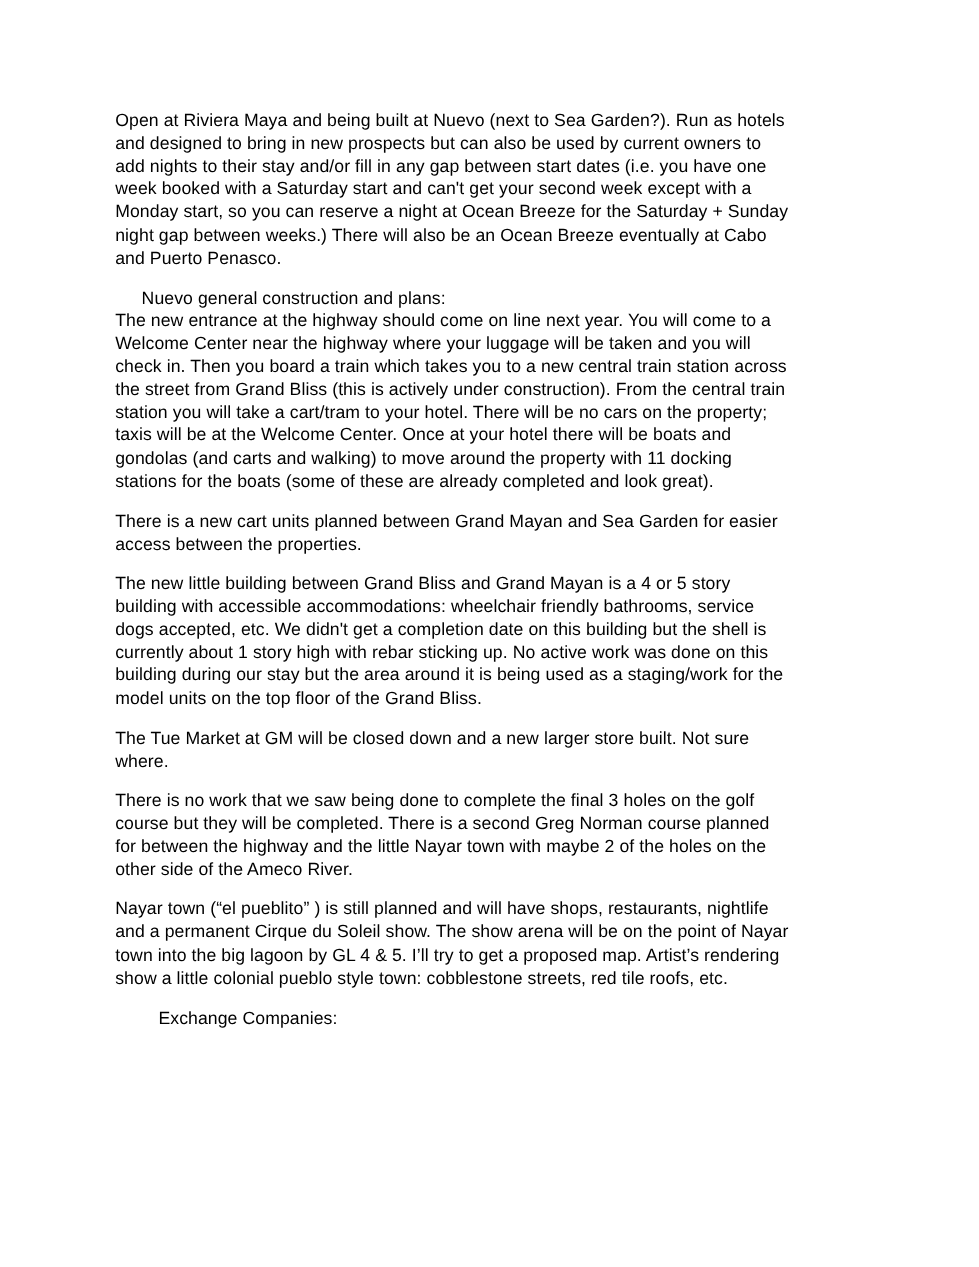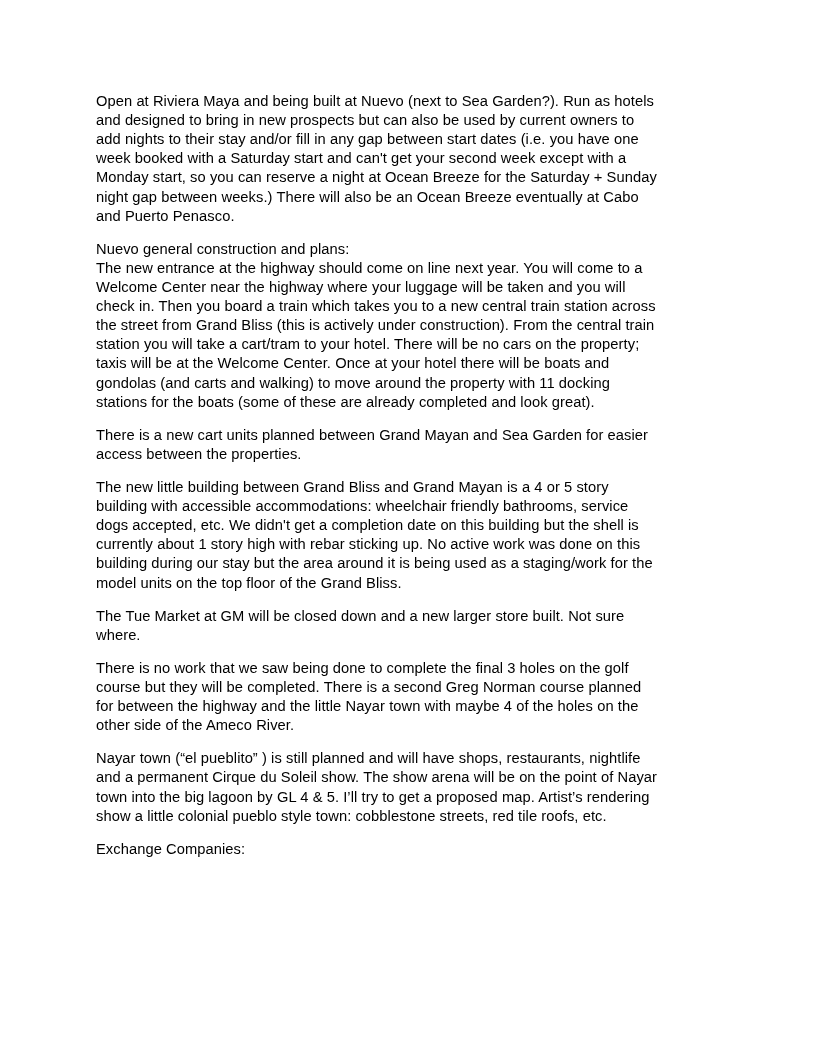--- a/index.html
+++ b/index.html
@@ -22,33 +22,35 @@
     color: #000000;
     text-align: left;
     letter-spacing: 0.005em;
   }
   .para {
     margin: 0 0 14px 0;
     white-space: pre-wrap;
   }
   .para.tight {
     margin-bottom: 0;
+    margin-left: 22px;
   }
   .para:last-child {
     margin-bottom: 0;
+    margin-left: 36px;
   }
 </style>
 </head>
 <body>
 
 <div class="page">
   <div class="doc-body">
     <p class="para">Open at Riviera Maya and being built at Nuevo (next to Sea Garden?). Run as hotels and designed to bring in new prospects but can also be used by current owners to add nights to their stay and/or fill in any gap between start dates (i.e. you have one week booked with a Saturday start and can't get your second week except with a Monday start, so you can reserve a night at Ocean Breeze for the Saturday + Sunday night gap between weeks.) There will also be an Ocean Breeze eventually at Cabo and Puerto Penasco.</p>
     <p class="para tight">Nuevo general construction and plans:</p>
     <p class="para">The new entrance at the highway should come on line next year. You will come to a Welcome Center near the highway where your luggage will be taken and you will check in. Then you board a train which takes you to a new central train station across the street from Grand Bliss (this is actively under construction). From the central train station you will take a cart/tram to your hotel. There will be no cars on the property; taxis will be at the Welcome Center. Once at your hotel there will be boats and gondolas (and carts and walking) to move around the property with 11 docking stations for the boats (some of these are already completed and look great).</p>
     <p class="para">There is a new cart units planned between Grand Mayan and Sea Garden for easier access between the properties.</p>
     <p class="para">The new little building between Grand Bliss and Grand Mayan is a 4 or 5 story building with accessible accommodations: wheelchair friendly bathrooms, service dogs accepted, etc. We didn't get a completion date on this building but the shell is currently about 1 story high with rebar sticking up. No active work was done on this building during our stay but the area around it is being used as a staging/work for the model units on the top floor of the Grand Bliss.</p>
     <p class="para">The Tue Market at GM will be closed down and a new larger store built. Not sure where.</p>
-    <p class="para">There is no work that we saw being done to complete the final 3 holes on the golf course but they will be completed. There is a second Greg Norman course planned for between the highway and the little Nayar town with maybe 4 of the holes on the other side of the Ameco River.</p>
+    <p class="para">There is no work that we saw being done to complete the final 3 holes on the golf course but they will be completed. There is a second Greg Norman course planned for between the highway and the little Nayar town with maybe 2 of the holes on the other side of the Ameco River.</p>
     <p class="para">Nayar town (“el pueblito” ) is still planned and will have shops, restaurants, nightlife and a permanent Cirque du Soleil show. The show arena will be on the point of Nayar town into the big lagoon by GL 4 &amp; 5. I’ll try to get a proposed map. Artist’s rendering show a little colonial pueblo style town: cobblestone streets, red tile roofs, etc.</p>
     <p class="para">Exchange Companies:</p>
   </div>
 </div>
 
 </body></html>

